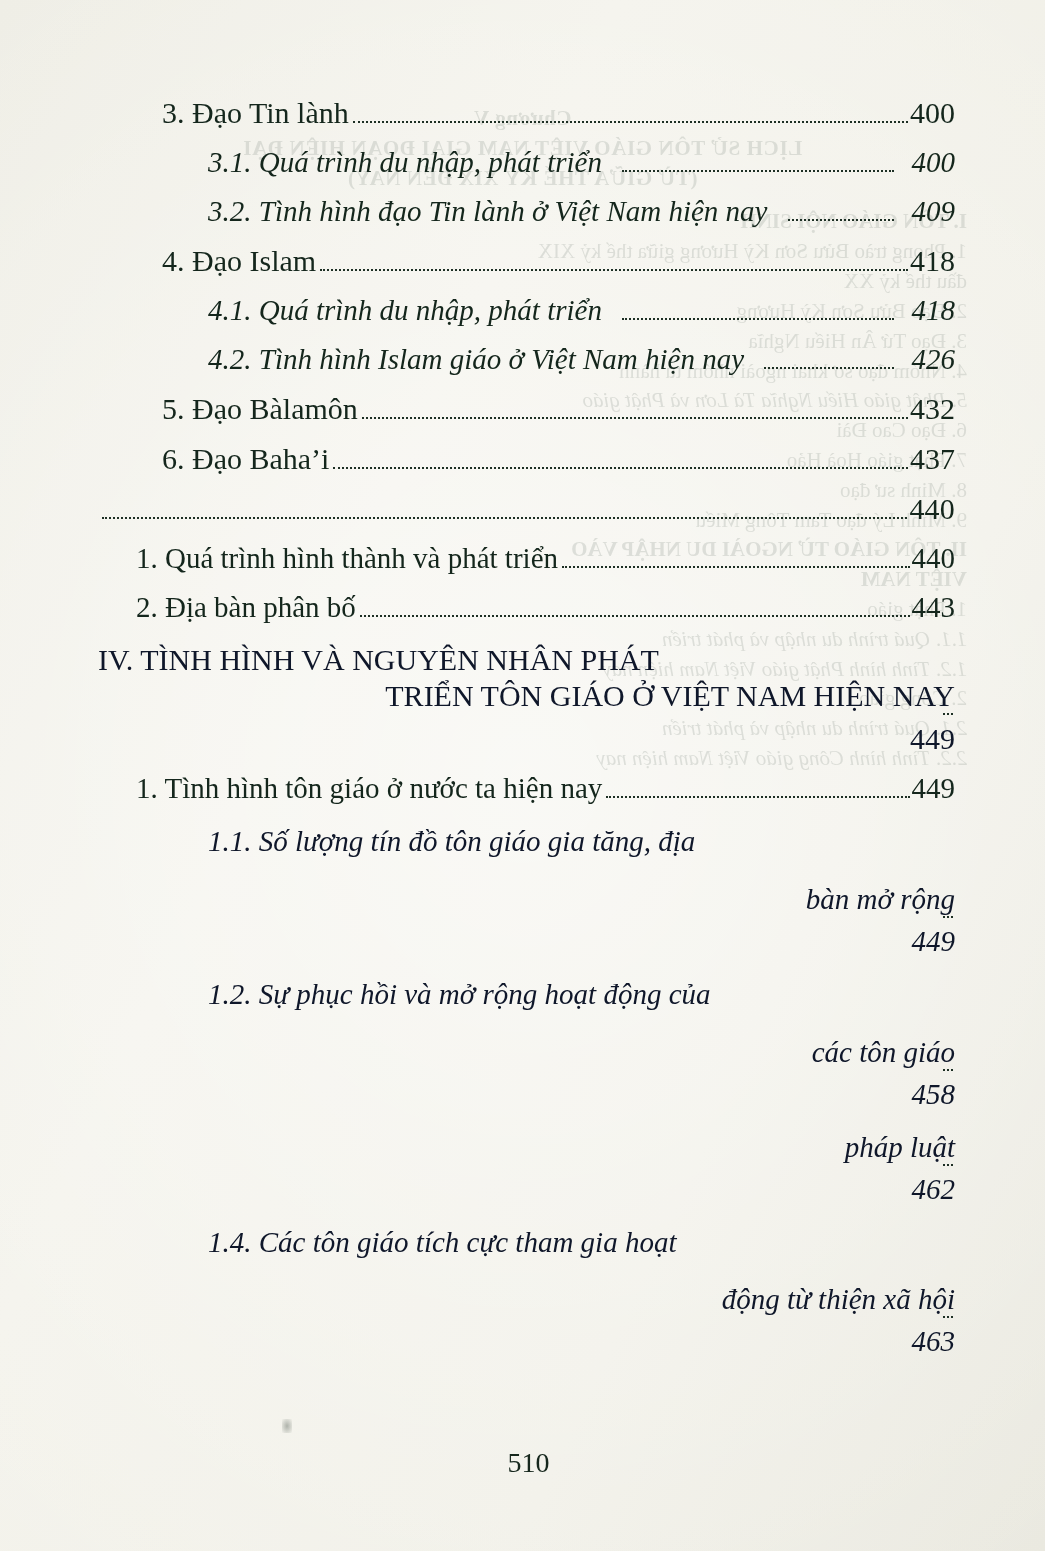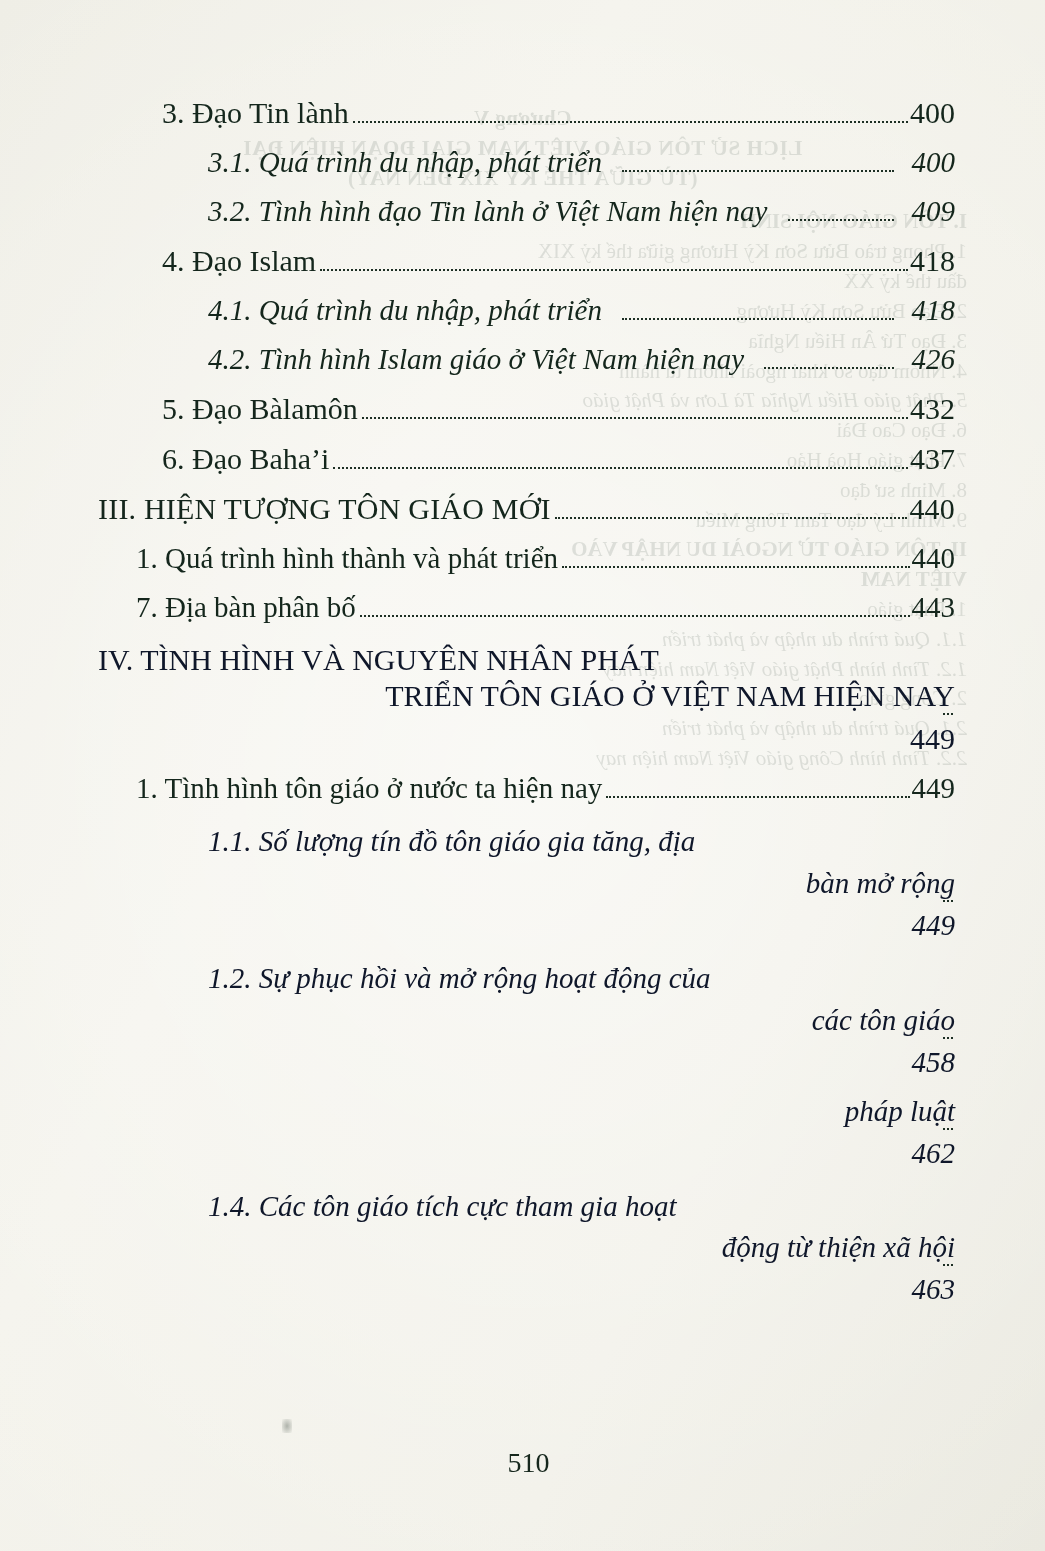--- a/index.html
+++ b/index.html
@@ -121,21 +121,21 @@
     font-size: 29px;
     padding-left: 46px;
   }
 
   .lvl2w {
     font-size: 29px;
     font-style: italic;
     padding-left: 118px;
   }
   .lvl2w .line1 { line-height: 1.44; }
-  .lvl2w .line2 { margin-top: 4px; align-items: flex-end; }
+  .lvl2w .line2 { margin-top: 20px; align-items: flex-end; }
 
   .folio {
     position: absolute;
     left: 12px;
     right: 0;
     bottom: 72px;
     text-align: center;
     font-size: 28px;
     color: #16271d;
   }
@@ -217,31 +217,30 @@
         <span class="txt">5. Đạo Bàlamôn</span>
         <span class="dots"></span>
         <span class="pg">432</span>
       </div>
       <div class="row lvl1">
         <span class="txt">6. Đạo Baha’i</span>
         <span class="dots"></span>
         <span class="pg">437</span>
       </div>
       <div class="row head">
-        <span class="txt">III. HIỆN TƯỢNG TÔN GIÁO MỚI</span>
         <span class="dots"></span>
         <span class="pg">440</span>
       </div>
       <div class="row lvl1b">
         <span class="txt">1. Quá trình hình thành và phát triển</span>
         <span class="dots"></span>
         <span class="pg">440</span>
       </div>
       <div class="row lvl1b">
-        <span class="txt">7. Địa bàn phân bố</span>
+        <span class="txt">2. Địa bàn phân bố</span>
         <span class="dots"></span>
         <span class="pg">443</span>
       </div>
       <div class="wrap head2">
         <div class="line1">IV. TÌNH HÌNH VÀ NGUYÊN NHÂN PHÁT</div>
         <div class="line2">
           <span class="txt">TRIỂN TÔN GIÁO Ở VIỆT NAM HIỆN NAY</span>
           <span class="dots"></span>
           <span class="pg">449</span>
         </div>

